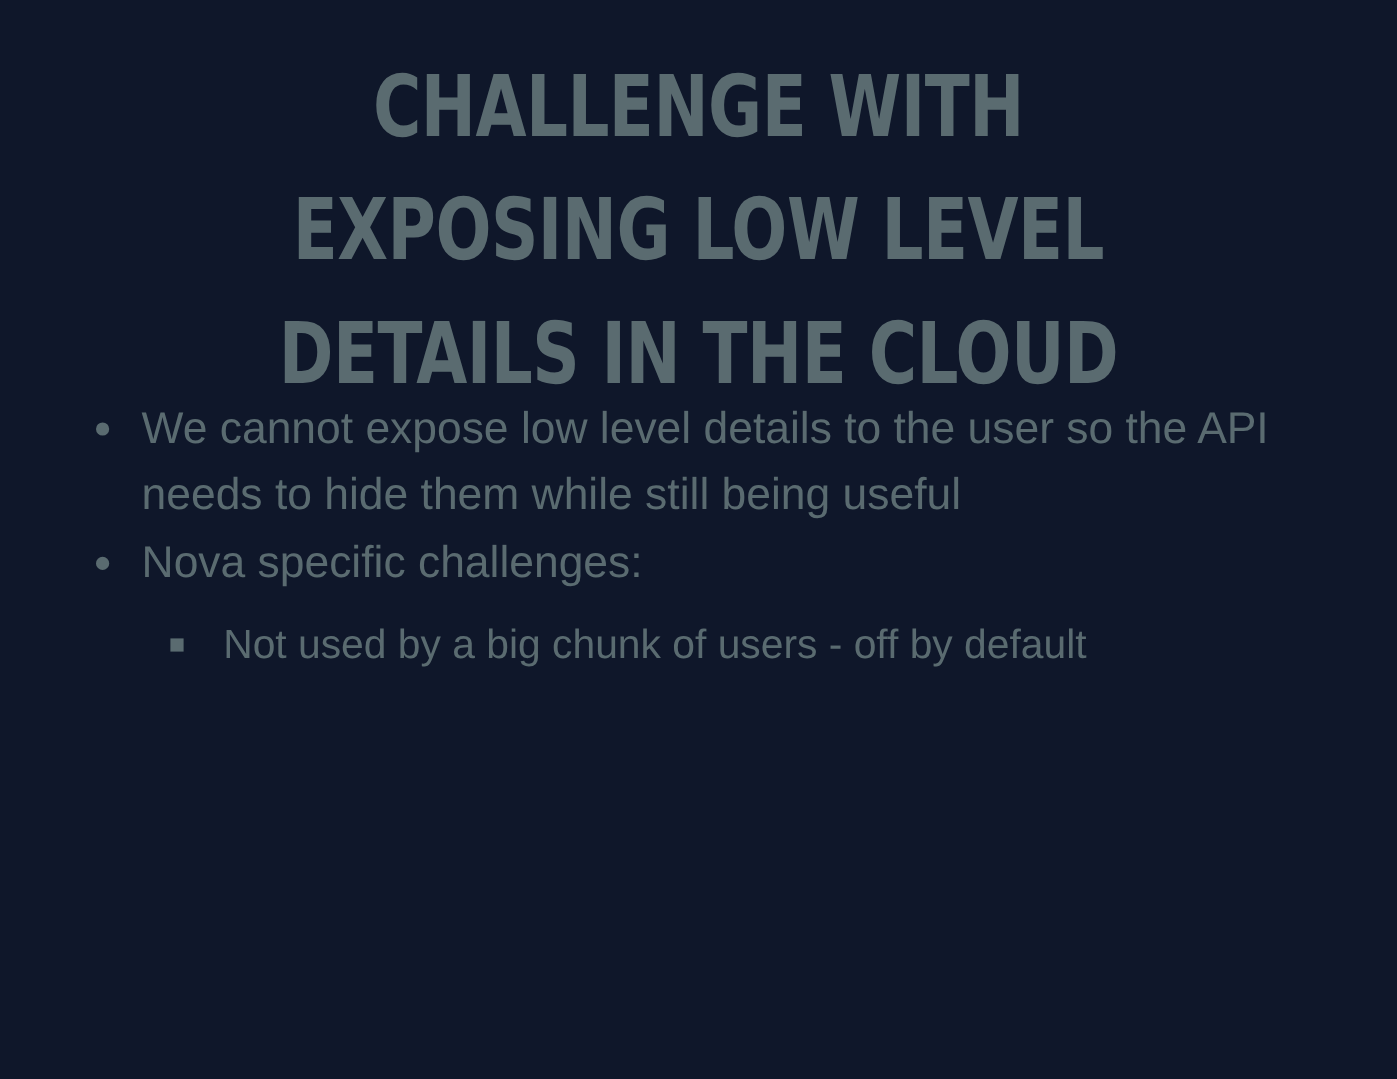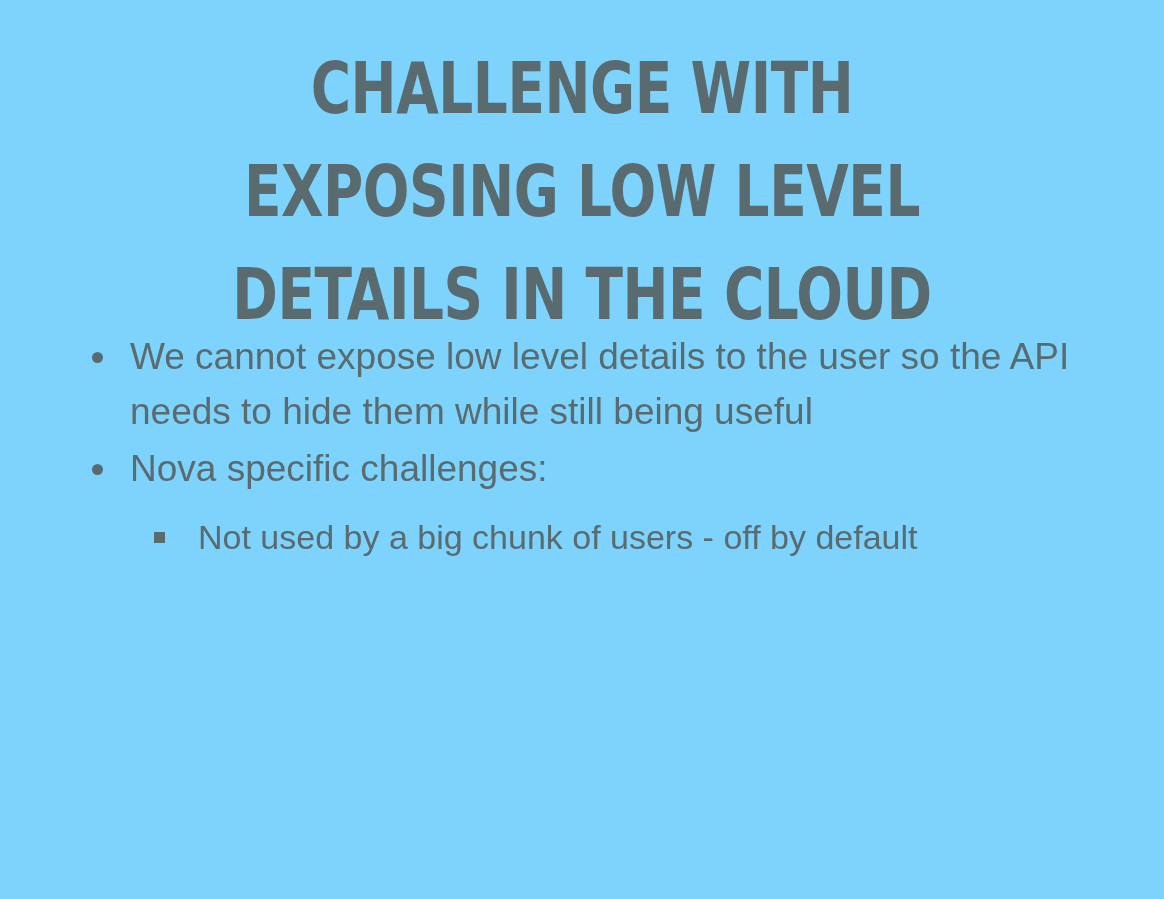--- a/index.html
+++ b/index.html
@@ -10,21 +10,21 @@
   body {
     width: 1164px;
     height: 899px;
     font-family: "Liberation Sans", sans-serif;
     overflow: hidden;
   }
   .slide {
     position: relative;
     width: 1164px;
     height: 899px;
-    background: #7dd3fc;
+    background: #0f172a;
     box-sizing: border-box;
   }
   .slide-title {
     position: absolute;
     top: 38px;
     left: 90px;
     width: 984px;
     text-align: center;
     color: #5a6b70;
     font-family: "DejaVu Sans Condensed", "Liberation Sans Narrow", "Liberation Sans", sans-serif;
@@ -32,21 +32,21 @@
     font-size: 71px;
     line-height: 1.45;
     letter-spacing: -0.5px;
     transform: scaleX(0.86);
     transform-origin: 50% 0;
     white-space: normal;
   }
   .body-block {
     position: absolute;
     top: 330px;
-    left: 40px;
+    left: 28px;
     width: 1090px;
   }
   ul.level1 {
     list-style: none;
     margin: 0;
     padding: 0;
   }
   ul.level1 > li {
     position: relative;
     color: #5a6b70;

